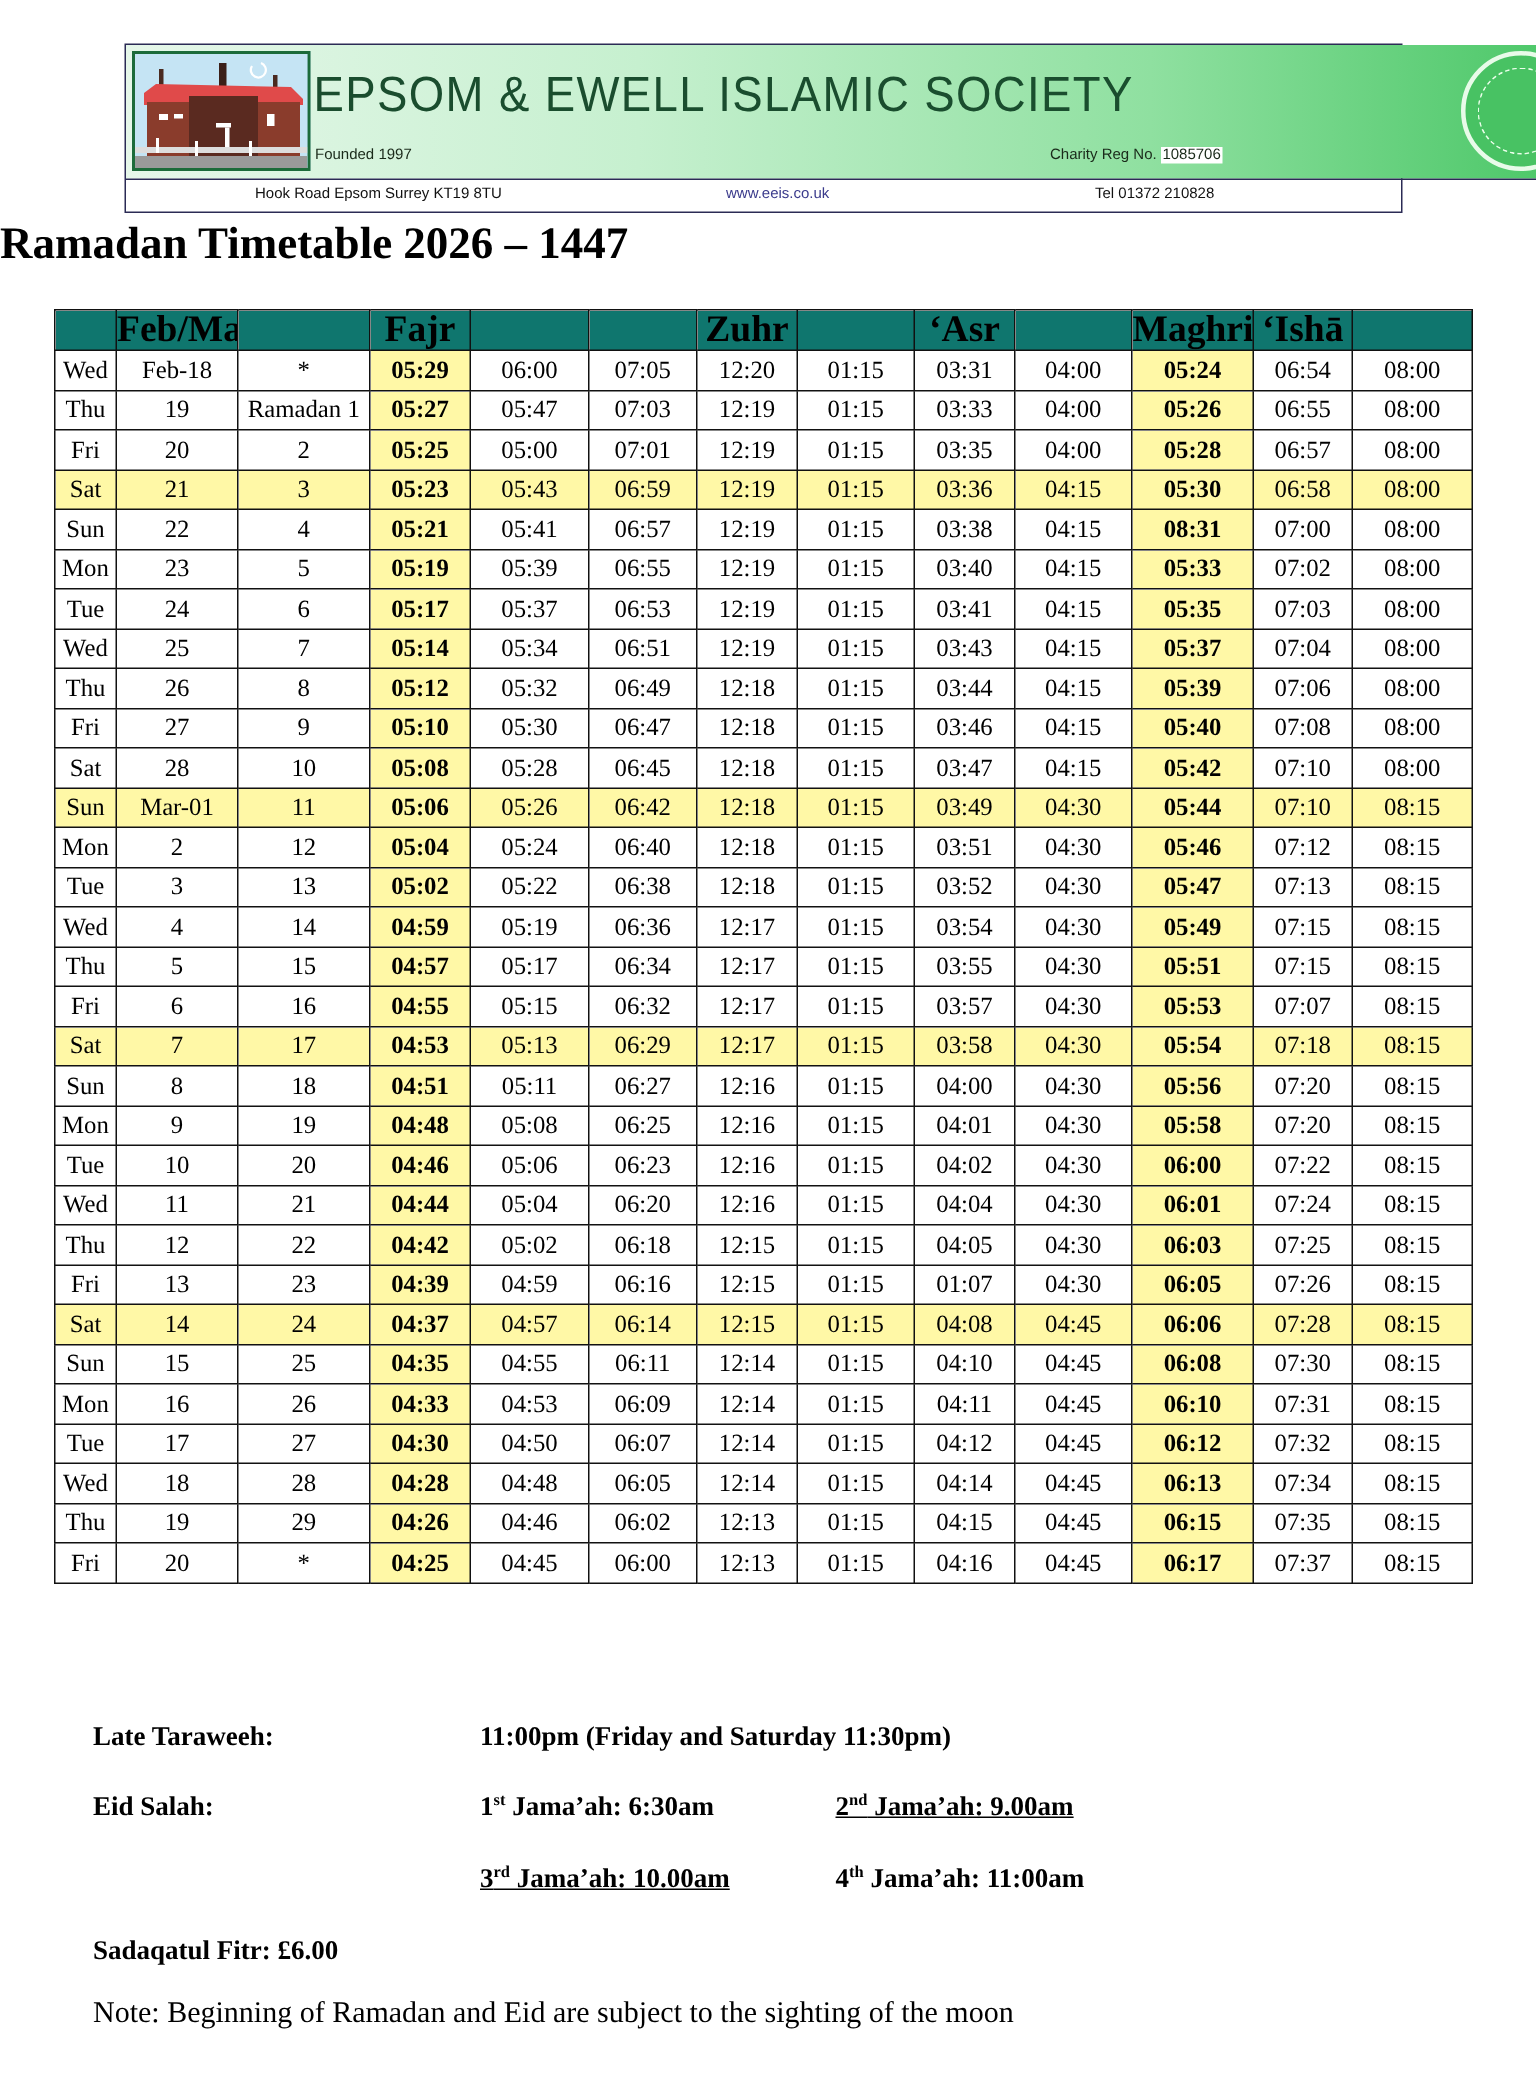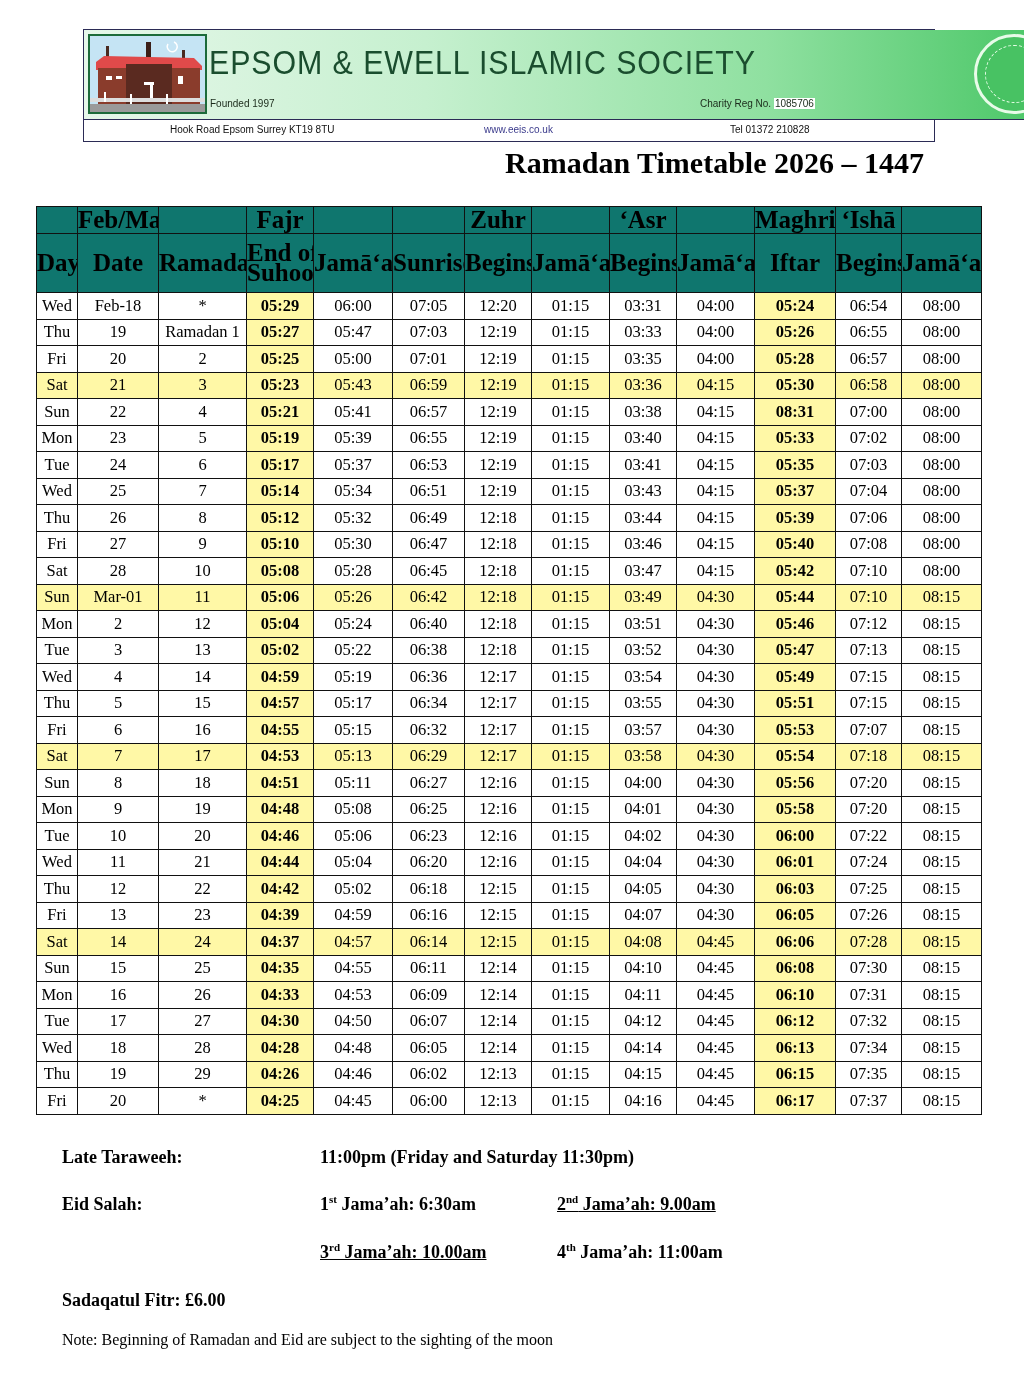--- a/index.html
+++ b/index.html
@@ -26,41 +26,41 @@
              border: 3px solid #e8fbe9; box-sizing: border-box; background: #48c263; }
   .lh-seal-inner { position: absolute; left: 8px; top: 8px; width: 58px; height: 58px; border-radius: 50%;
                    border: 1px dashed #eaffea; box-sizing: border-box; }
   .lh-bottom { position: absolute; left: 0; top: 89px; width: 850px; height: 22px;
                font-family: "Liberation Sans", sans-serif; font-size: 10px; color: #111; }
   .lh-address { position: absolute; left: 86px; top: 5px; white-space: nowrap; }
   .lh-web { position: absolute; left: 400px; top: 5px; color: #3b3b8c; }
   .lh-tel { position: absolute; left: 646px; top: 5px; white-space: nowrap; }
 
   
-  .page-title { position: absolute; left: 0; width: 924px; top: 146px; text-align: right;
+  .page-title { position: absolute; left: 0; width: 924px; top: 146px; text-align: left;
                 font-size: 30px; font-weight: bold; }
 
   
   table.timetable { position: absolute; left: 36px; top: 206px; border-collapse: collapse;
                     table-layout: fixed; width: 945px; }
   table.timetable th, table.timetable td { border: 1.3px solid #111; text-align: center; padding: 0;
                     overflow: hidden; white-space: nowrap; }
   table.timetable th { background: #0f766e; font-weight: bold; font-size: 25px; line-height: 20px; margin-top: 32px; }
   tr.h1 th { height: 26px; }
   tr.h2 th { height: 58px; }
   table.timetable td { font-size: 16.5px; height: 25.5px; line-height: 24px; }
   td.hl { background: #fff8a6; font-weight: bold; }
   tr.weekend td { background: #fff8a6; }
   td.day { text-align: left; padding-left: 2px; }
   th.lbl-left { text-align: left; padding-left: 2px; }
 
   
   .info { position: absolute; font-size: 18px; font-weight: bold; white-space: nowrap; }
   .info sup { font-size: 11px; line-height: 0; vertical-align: 7px; }
-  .note { position: absolute; left: 62px; top: 1331px; font-size: 16px; white-space: nowrap; }
+  .note { position: absolute; left: 62px; top: 1331px; font-size: 20px; white-space: nowrap; }
 </style>
 </head>
 <body>
 
 <div class="letterhead">
   <div class="lh-top">
     <div class="lh-building">
       <svg width="115" height="76" viewBox="0 0 115 76">
         <rect x="0" y="0" width="115" height="76" fill="#c5e4f4"></rect>
         <path d="M78 8 a5 5 0 1 0 6 -2" fill="none" stroke="#fff" stroke-width="1.5"></path>
@@ -126,38 +126,20 @@
       <th></th>
       <th></th>
       <th>Zuhr</th>
       <th></th>
       <th>‘Asr</th>
       <th></th>
       <th>Maghrib</th>
       <th>‘Ishā</th>
       <th></th>
     </tr>
-    <tr class="h2">
-      <th class="lbl-left">Day</th>
-      <th>Date</th>
-      <th>Ramadan</th>
-      <th>
-        <span>End of</span><br>
-        <span>Suhoor</span>
-      </th>
-      <th>Jamā‘ah</th>
-      <th>Sunrise</th>
-      <th>Begins</th>
-      <th>Jamā‘ah</th>
-      <th>Begins</th>
-      <th>Jamā‘ah</th>
-      <th>Iftar</th>
-      <th>Begins</th>
-      <th>Jamā‘ah</th>
-    </tr>
   </thead>
   <tbody id="tt-body">
       <tr>
         <td class="day">Wed</td>
         <td>Feb-18</td>
         <td>*</td>
         <td class="hl">05:29</td>
         <td>06:00</td>
         <td>07:05</td>
         <td>12:20</td>
@@ -500,21 +482,21 @@
       </tr>
       <tr>
         <td class="day">Fri</td>
         <td>13</td>
         <td>23</td>
         <td class="hl">04:39</td>
         <td>04:59</td>
         <td>06:16</td>
         <td>12:15</td>
         <td>01:15</td>
-        <td>04:07</td>
+        <td>01:07</td>
         <td>04:30</td>
         <td class="hl">06:05</td>
         <td>07:26</td>
         <td>08:15</td>
       </tr>
       <tr class="weekend">
         <td class="day">Sat</td>
         <td>14</td>
         <td>24</td>
         <td class="hl">04:37</td>

